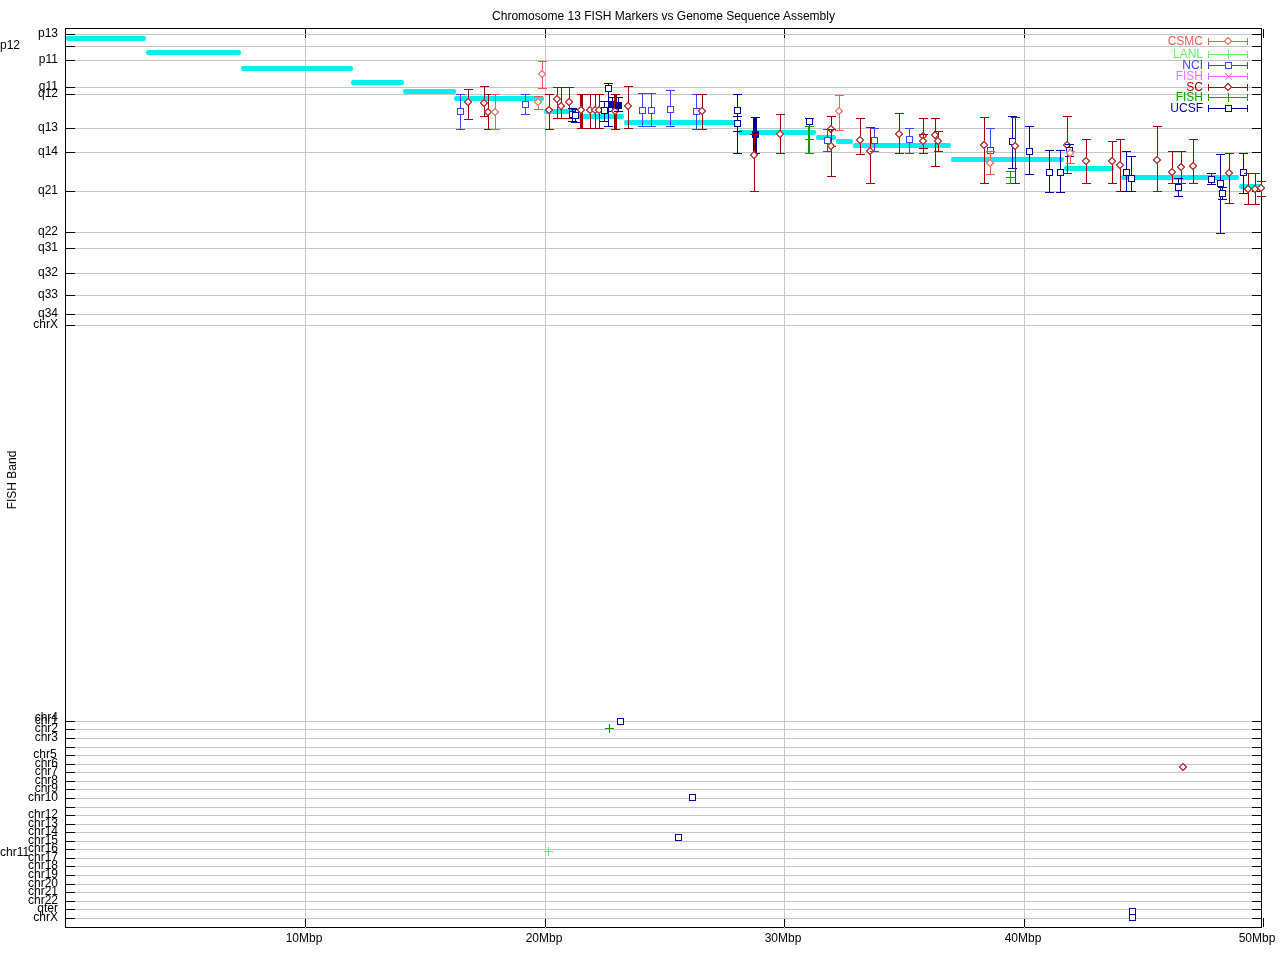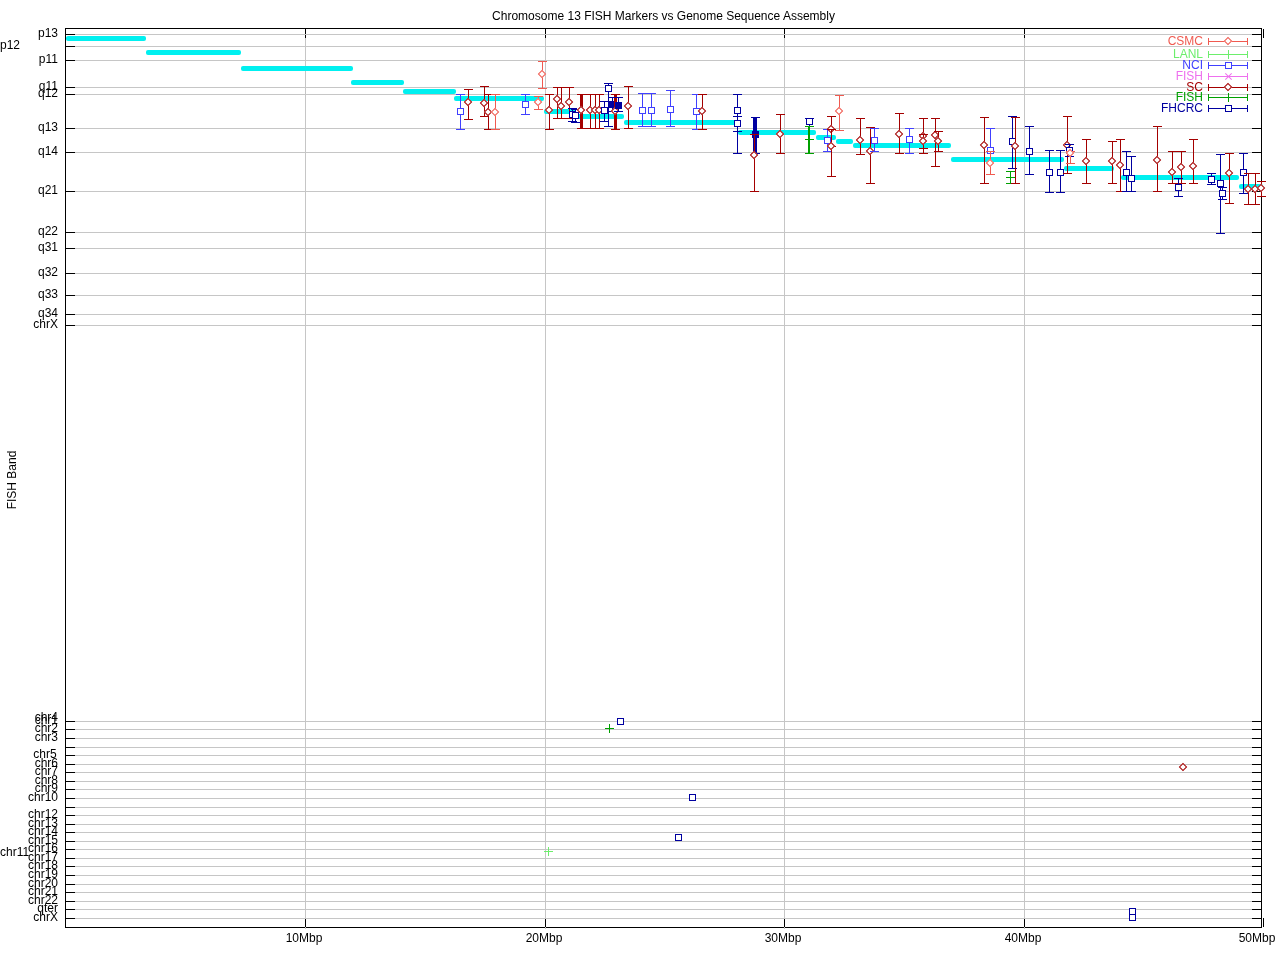--- a/index.html
+++ b/index.html
@@ -574,20 +574,20 @@
       <div class="abs" style="left: 17px; top: 3px; width: 6px; height: 6px; border: 1px solid rgb(164, 0, 0); box-sizing: border-box; background: rgb(255, 255, 255); transform: rotate(45deg);"></div>
     </div>
     <div class="abs" style="left: 1133px; top: 91px; width: 70px; text-align: right; color: rgb(0, 160, 0); line-height: 12px;">FISH</div>
     <div class="abs" style="left: 1208px; top: 91px; width: 40px; height: 12px;">
       <div class="abs" style="left: 0px; top: 6px; width: 40px; height: 1px; background: rgb(0, 160, 0);"></div>
       <div class="abs" style="left: 0px; top: 3px; width: 1px; height: 7px; background: rgb(0, 160, 0);"></div>
       <div class="abs" style="right: 0px; top: 3px; width: 1px; height: 7px; background: rgb(0, 160, 0);"></div>
       <div class="abs" style="left: 16px; top: 6px; width: 9px; height: 1px; background: rgb(0, 160, 0);"></div>
       <div class="abs" style="left: 20px; top: 2px; width: 1px; height: 9px; background: rgb(0, 160, 0);"></div>
     </div>
-    <div class="abs" style="left: 1133px; top: 102px; width: 70px; text-align: right; color: rgb(0, 0, 160); line-height: 12px;">FHCRC</div>
+    <div class="abs" style="left: 1133px; top: 102px; width: 70px; text-align: right; color: rgb(0, 0, 160); line-height: 12px;">UCSF</div>
     <div class="abs" style="left: 1208px; top: 102px; width: 40px; height: 12px;">
       <div class="abs" style="left: 0px; top: 6px; width: 40px; height: 1px; background: rgb(0, 0, 160);"></div>
       <div class="abs" style="left: 0px; top: 3px; width: 1px; height: 7px; background: rgb(0, 0, 160);"></div>
       <div class="abs" style="right: 0px; top: 3px; width: 1px; height: 7px; background: rgb(0, 0, 160);"></div>
       <div class="abs" style="left: 17px; top: 3px; width: 7px; height: 7px; border: 1px solid rgb(0, 0, 160); box-sizing: border-box; background: rgb(255, 255, 255);"></div>
     </div>
   </div>
 
 </body></html>

